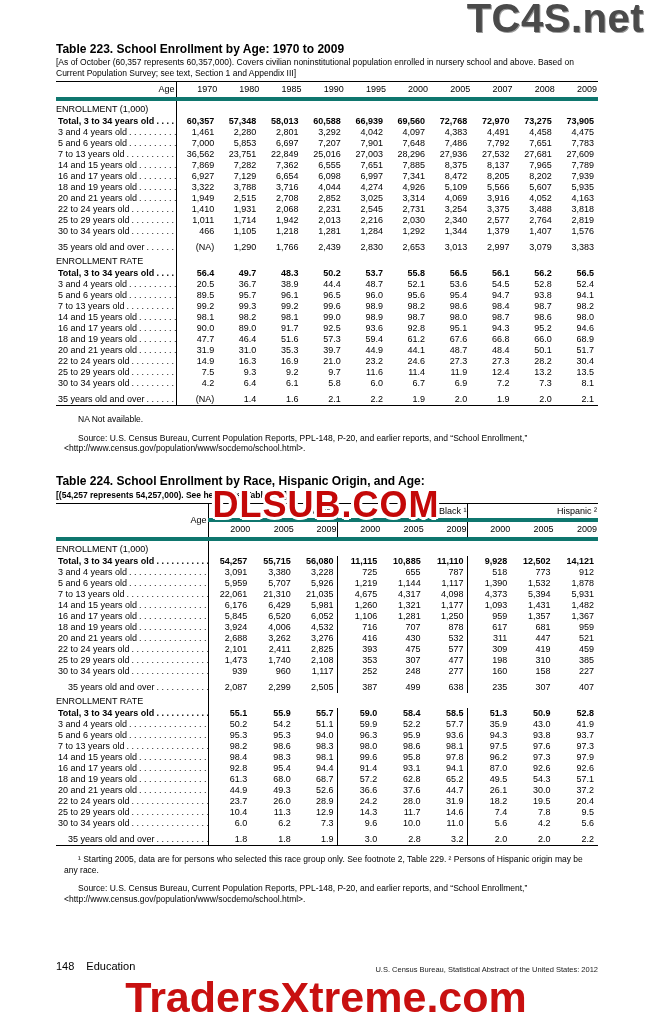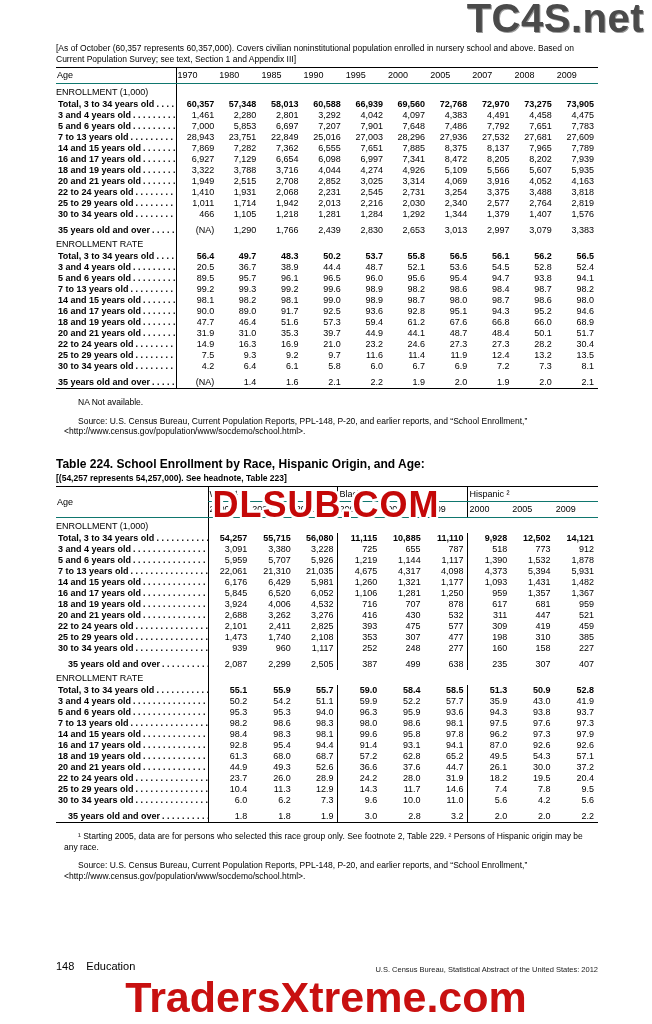--- a/index.html
+++ b/index.html
@@ -7,27 +7,27 @@
   .page{position:relative;width:652px;height:1024px;background:#fff;overflow:hidden;
         font-family:"Liberation Sans",sans-serif;color:#000;}
   .content{padding:42px 54px 0 56px;}
 
   .tbl-title{font-size:12px;font-weight:bold;line-height:14px;margin:0;}
   .tbl-note{font-size:8.5px;line-height:10.5px;margin:1px 0 3px 0;}
 
   table.dtable{width:100%;border-collapse:collapse;table-layout:fixed;
                border-top:1.5px solid #000;border-bottom:1.5px solid #000;}
   .dtable th,.dtable td{font-size:9px;line-height:11px;padding:0;vertical-align:bottom;}
-  .dtable thead th{font-weight:normal;text-align:left;border-bottom:1px solid #0f766e;
+  .dtable thead th{font-weight:normal;text-align:right;border-bottom:4px solid #0f766e;
                    padding:2px 1px;vertical-align:middle;}
   .dtable thead th.grp-h{padding:1.5px 1px;}
   .dtable .sep{border-left:1px solid #000;}
   .dtable td.num{text-align:right;padding-right:4px;}
   .dtable td.stub{padding-left:2px;}
-  td.stub{display:flex;align-items:baseline;overflow:hidden;font-weight:bold;}
+  td.stub{display:flex;align-items:baseline;overflow:hidden;}
   .lbl{white-space:nowrap;}
   .dots{flex:1;overflow:hidden;white-space:nowrap;margin-left:2px;}
   .dots::after{content:". . . . . . . . . . . . . . . . . . . . . . . . . . . . . . . . . . . . . . . .";}
   td.section-label{text-align:left;padding:3px 0 1px 0;}
   tr .sep.filler{padding:3px 0 1px 0;}
   .bold-row td{font-weight:bold;}
   .gap-row td{padding-top:5px;}
   td.stub.indent{padding-left:12px;}
 
   .fnotes{margin-top:3px;font-size:8.5px;line-height:10.5px;}
@@ -53,20 +53,21 @@
 </head>
 <body>
 
 <div class="page">
 
   <div class="watermark wm-top">TC4S.net</div>
 
   <div class="content">
 
     <section class="table-block t223">
+      <h1 class="tbl-title">Table 223. School Enrollment by Age: 1970 to 2009</h1>
       <p class="tbl-note">[As of October (60,357 represents 60,357,000). Covers civilian noninstitutional population enrolled in nursery school and above. Based on Current Population Survey; see text, Section 1 and Appendix III]</p>
       <table class="dtable">
           <colgroup>
             <col style="width: 120px;">
             <col>
             <col>
             <col>
             <col>
             <col>
             <col>
@@ -141,21 +142,21 @@
               <td class="num">7,486</td>
               <td class="num">7,792</td>
               <td class="num">7,651</td>
               <td class="num">7,783</td>
             </tr>
             <tr>
               <td class="stub">
                 <span class="lbl">7 to 13 years old</span>
                 <span class="dots"></span>
               </td>
-              <td class="num sep">28,943</td>
+              <td class="num sep">36,562</td>
               <td class="num">23,751</td>
               <td class="num">22,849</td>
               <td class="num">25,016</td>
               <td class="num">27,003</td>
               <td class="num">28,296</td>
               <td class="num">27,936</td>
               <td class="num">27,532</td>
               <td class="num">27,681</td>
               <td class="num">27,609</td>
             </tr>

